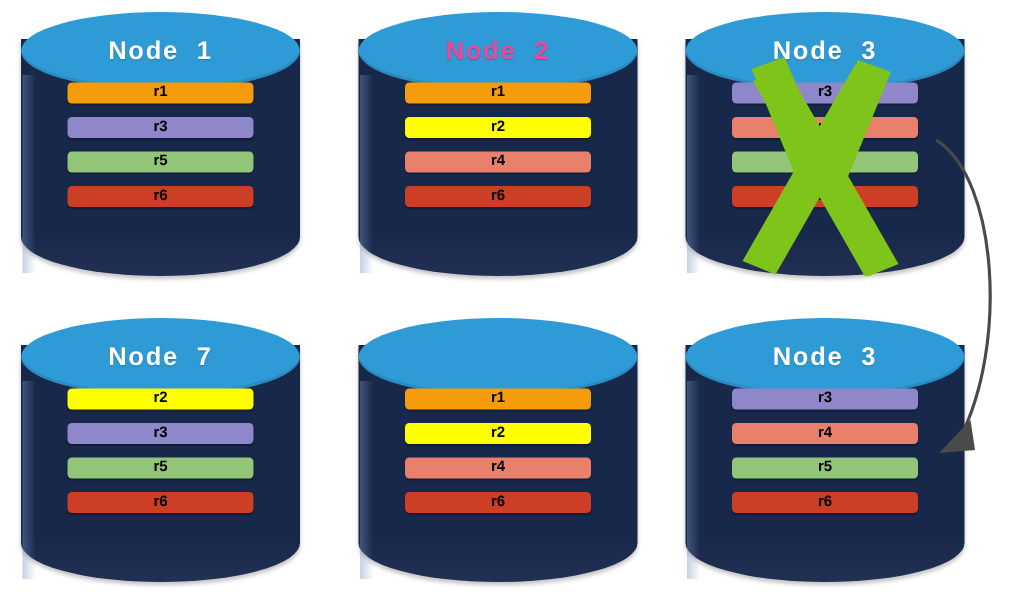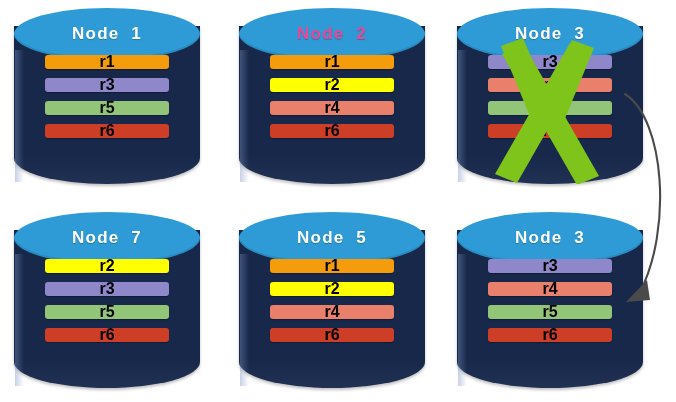--- a/index.html
+++ b/index.html
@@ -102,21 +102,21 @@
 
   .rec {
     position: relative;
     width: 124px;
     height: 14px;
     margin-bottom: 9px;
     border-radius: 3px;
     display: flex;
     align-items: center;
     justify-content: center;
-    font-size: 16px;
+    font-size: 10px;
     font-weight: bold;
     color: #000000;
     line-height: 1;
     box-shadow: 0 1px 1px rgba(0,0,0,0.30);
   }
 
   
   .fail-x {
     position: absolute;
     left: 0;
@@ -203,21 +203,20 @@
       <div class="rec" style="background: rgb(146, 197, 120);">r5</div>
       <div class="rec" style="background: rgb(204, 62, 38);">r6</div>
     </div>
   </div>
 
   <div class="node" style="left:239px; top:212px;">
     <div class="cyl-body" style="background: rgb(24, 40, 75);">
       <div class="cyl-left-hi"></div>
     </div>
     <div class="cyl-top" style="background: rgb(46, 155, 214);"></div>
-    <div class="node-label" style="color: rgb(255, 255, 255);">Node  5</div>
     <div class="records">
       <div class="rec" style="background: rgb(245, 156, 13);">r1</div>
       <div class="rec" style="background: rgb(255, 255, 0);">r2</div>
       <div class="rec" style="background: rgb(232, 128, 107);">r4</div>
       <div class="rec" style="background: rgb(204, 62, 38);">r6</div>
     </div>
   </div>
 
   <div class="node" style="left:457px; top:212px;">
     <div class="cyl-body" style="background: rgb(24, 40, 75);">

